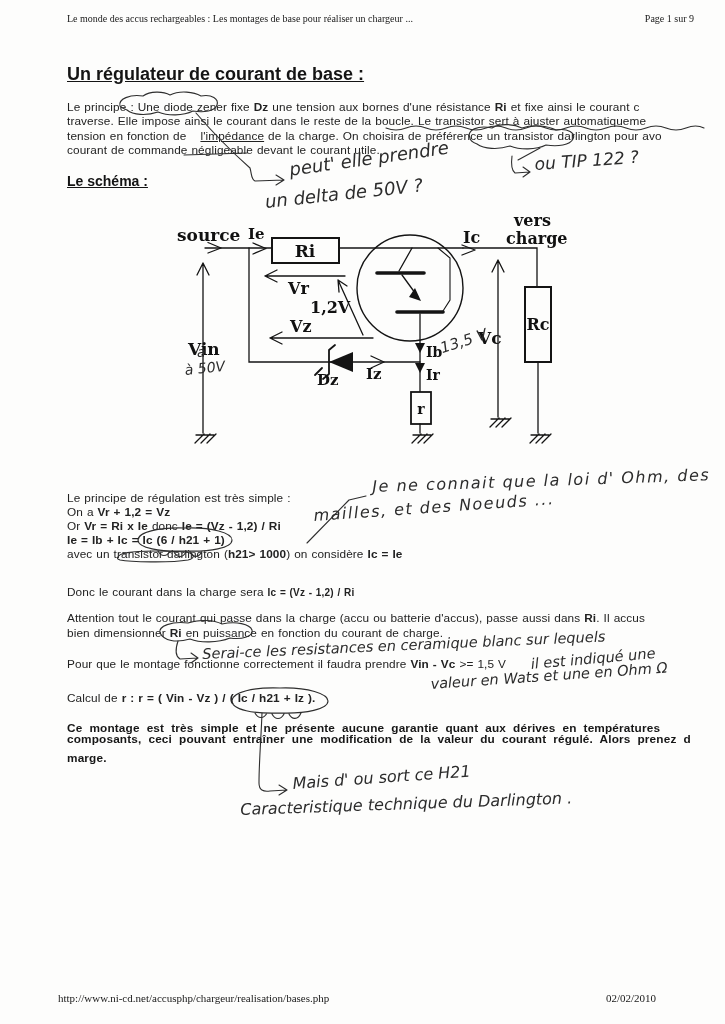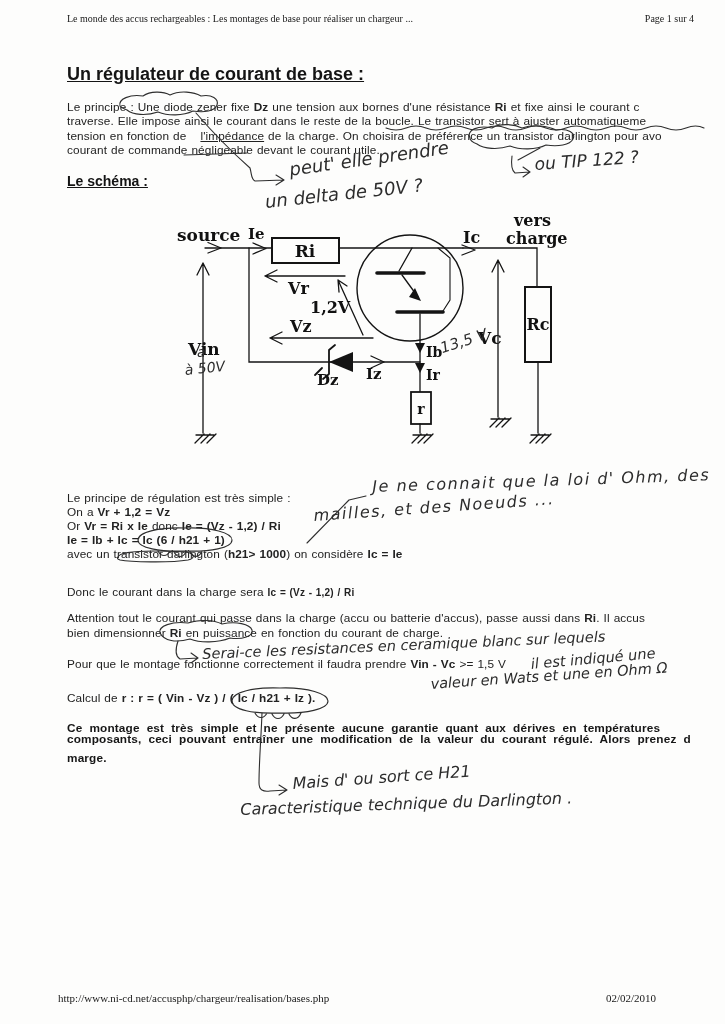--- a/index.html
+++ b/index.html
@@ -19,21 +19,21 @@
   .montage .line{font-weight:bold;word-spacing:3.6px;letter-spacing:.15px;color:#161616;}
   svg text{font-family:"DejaVu Serif",serif;font-weight:bold;fill:#111;}
   .schematic{position:absolute;left:150px;top:205px;}
   .hand-overlay{position:absolute;left:0;top:0;pointer-events:none;}
 </style>
 </head>
 <body>
 
 <div class="hdr">
   <span>Le monde des accus rechargeables : Les montages de base pour réaliser un chargeur ...</span>
-  <span>Page 1 sur 4</span>
+  <span>Page 1 sur 9</span>
 </div>
 
 <div class="heading" style="top:64px;font-size:18px;">Un régulateur de courant de base :</div>
 
 <div>
   <div class="line" style="top:100px"><span>Le principe : Une diode zener fixe </span><span class="b">Dz</span><span> une tension aux bornes d'une résistance </span><span class="b">Ri</span><span> et fixe ainsi le courant c</span></div>
   <div class="line" style="top:114.3px"><span>traverse. Elle impose ainsi le courant dans le reste de la boucle. Le transistor sert à ajuster automatiqueme</span></div>
   <div class="line" style="top:128.6px"><span>tension en fonction de </span><span class="u">l'impédance</span><span> de la charge. On choisira de préférence un transistor darlington pour avo</span></div>
   <div class="line" style="top:142.9px"><span>courant de commande négligeable devant le courant utile.</span></div>
 </div>

